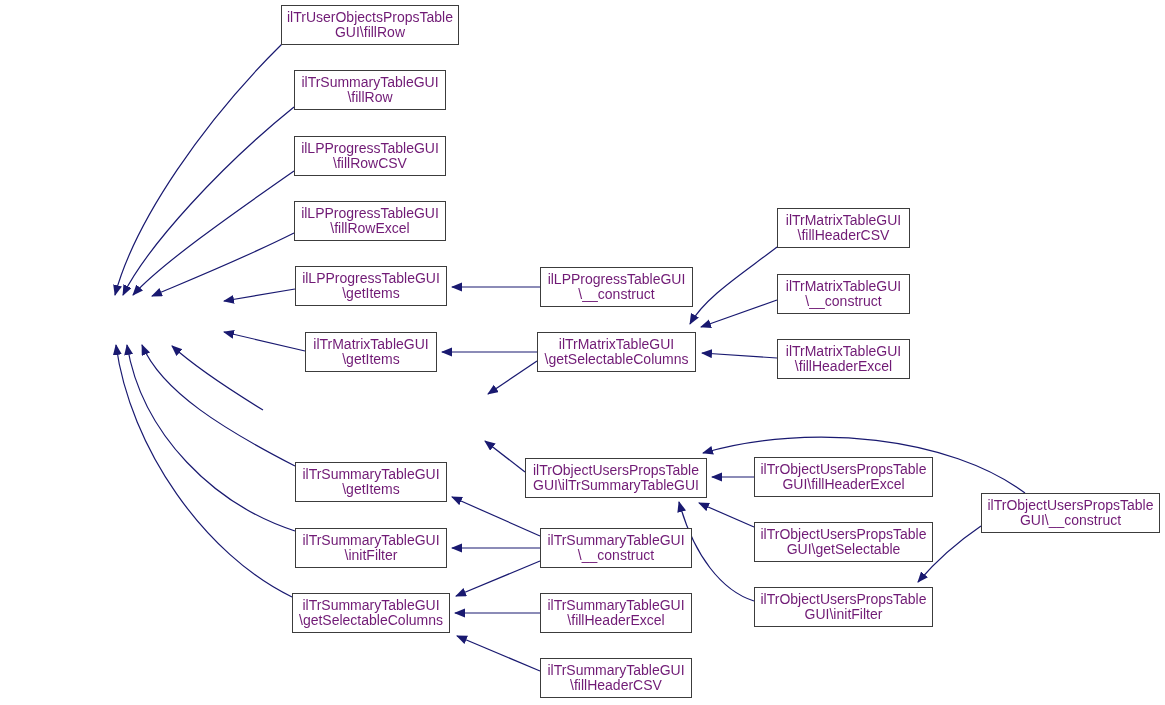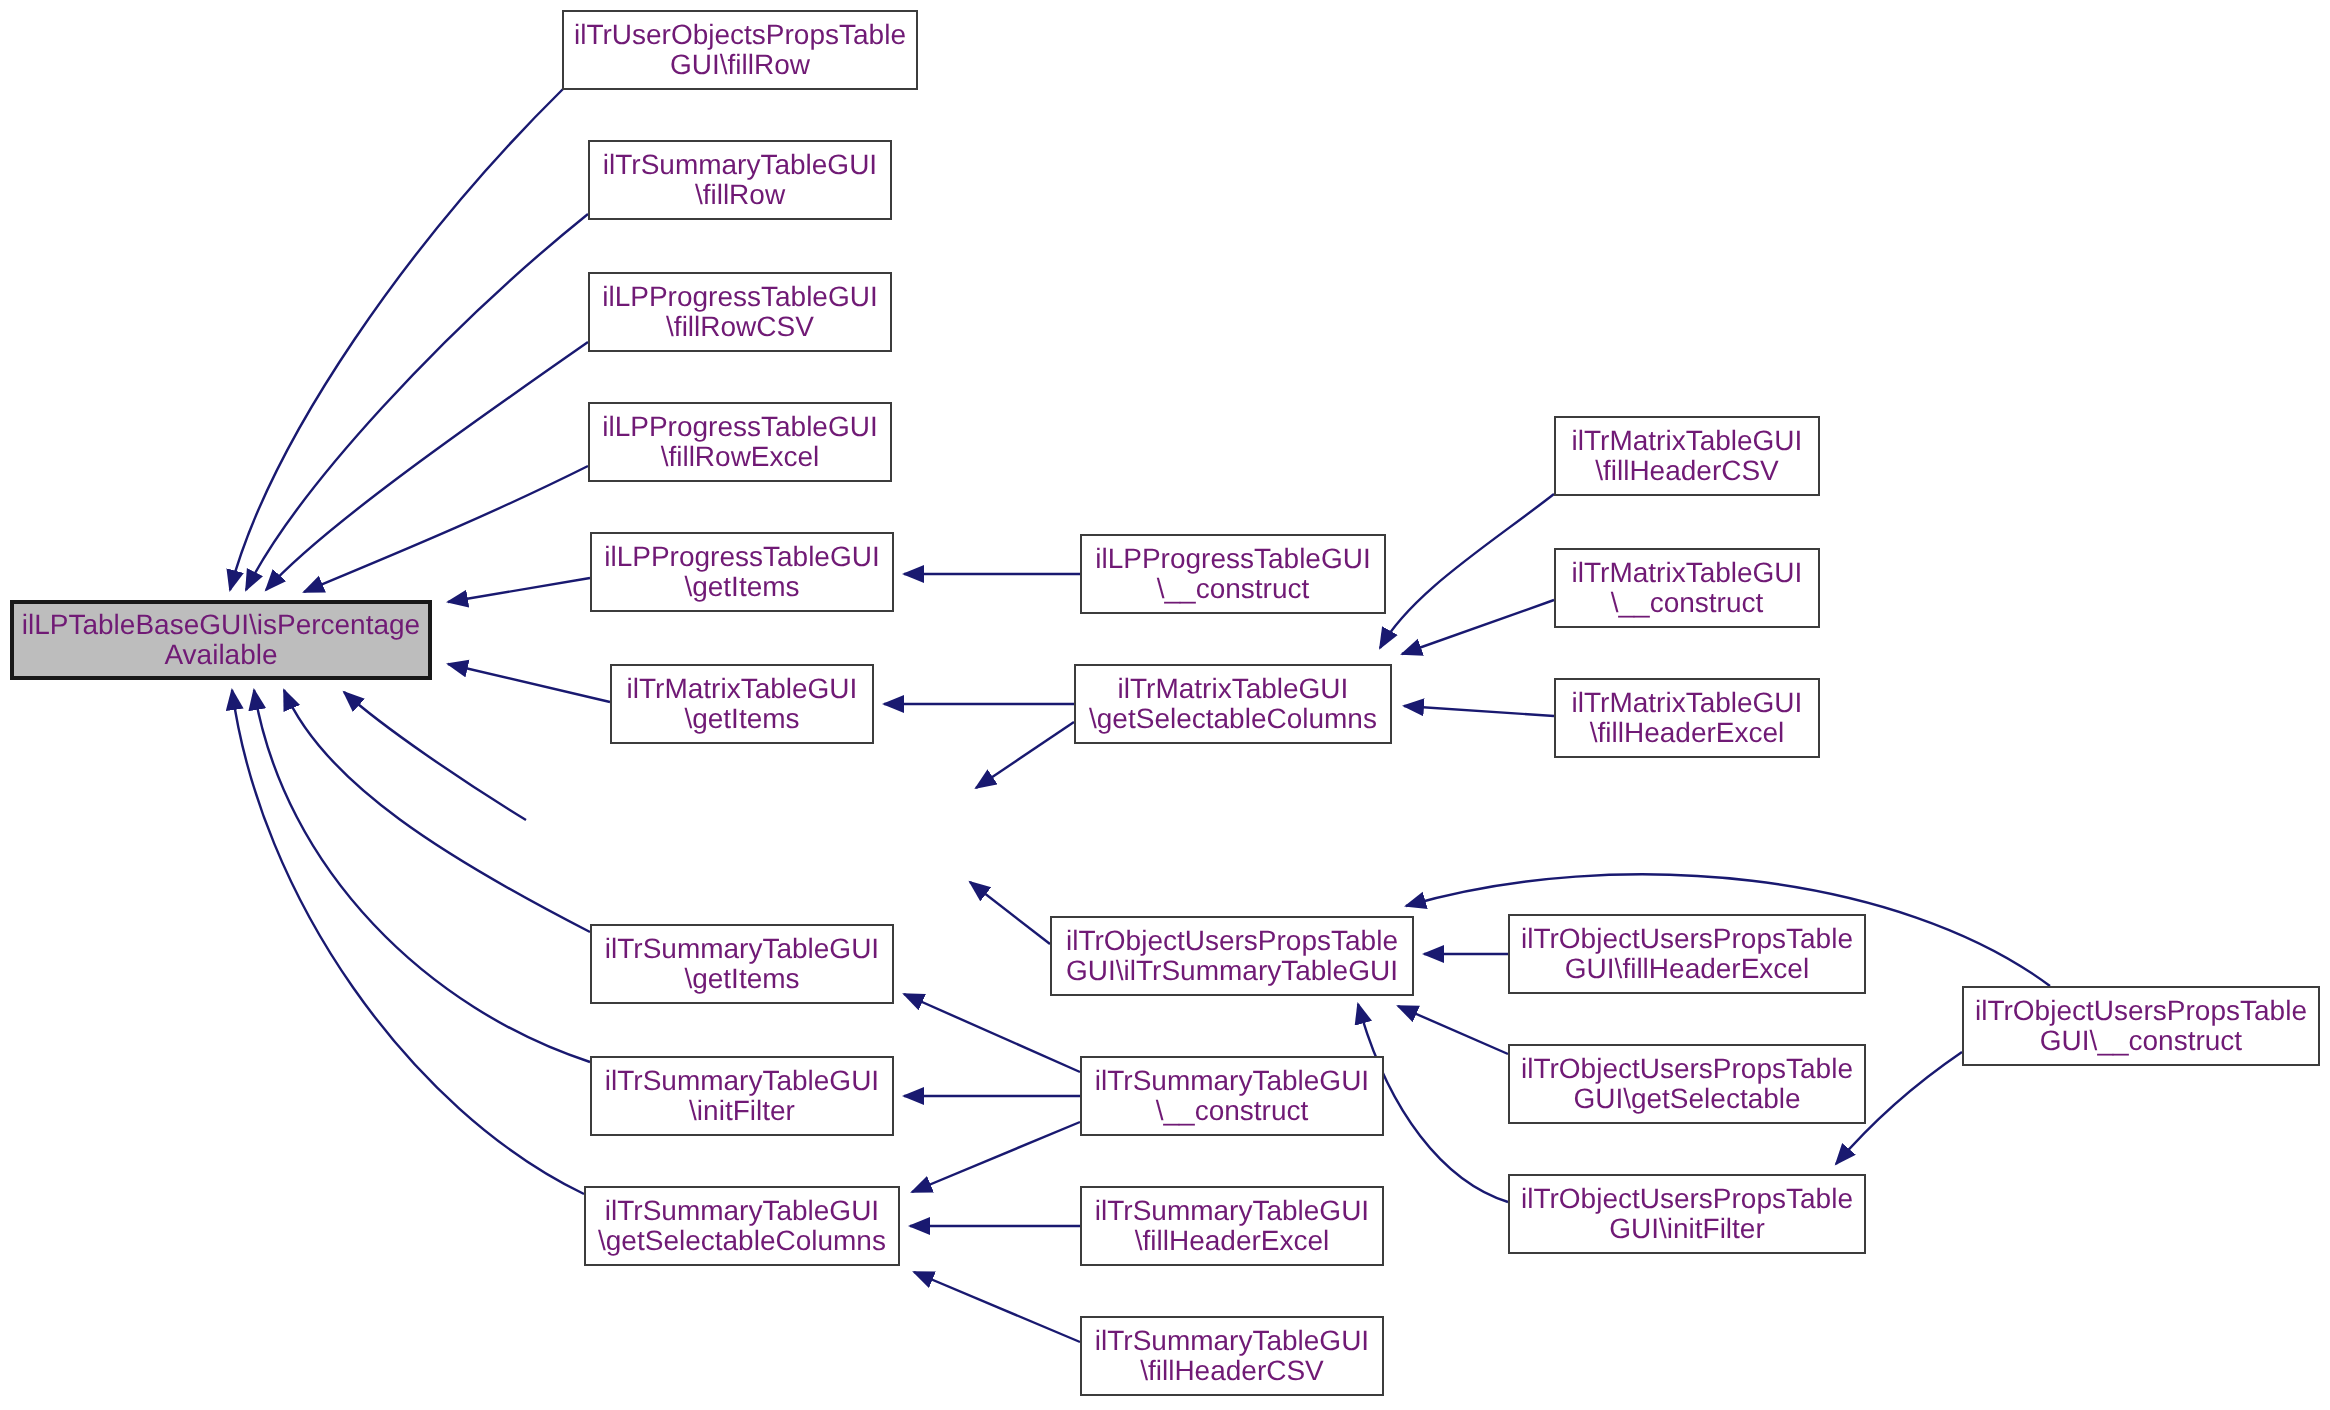--- a/index.html
+++ b/index.html
@@ -65,24 +65,20 @@
     <path class="edge" d="M 777,247 C 745,272 706,296 690,324" marker-end="url(#arrow)"></path>
     <path class="edge" d="M 777,300 L 701,327" marker-end="url(#arrow)"></path>
     <path class="edge" d="M 777,358 L 702,353" marker-end="url(#arrow)"></path>
     <path class="edge" d="M 754,477 L 712,477" marker-end="url(#arrow)"></path>
     <path class="edge" d="M 754,527 L 699,503" marker-end="url(#arrow)"></path>
     <path class="edge" d="M 754,601 C 722,591 694,556 679,502" marker-end="url(#arrow)"></path>
     <path class="edge" d="M 1025,493 C 950,437 810,422 703,453" marker-end="url(#arrow)"></path>
     <path class="edge" d="M 981,526 C 956,543 936,561 918,582" marker-end="url(#arrow)"></path>
   </svg>
 
-  <div class="node main" style="left:5px;top:300px;width:211px;height:40px">
-    <span>ilLPTableBaseGUI\isPercentage</span>
-    <span>Available</span>
-  </div>
 
   <div class="node" style="left:281px;top:5px;width:178px;height:40px">
     <span>ilTrUserObjectsPropsTable</span>
     <span>GUI\fillRow</span>
   </div>
 
   <div class="node" style="left:294px;top:70px;width:152px;height:40px">
     <span>ilTrSummaryTableGUI</span>
     <span>\fillRow</span>
   </div>

